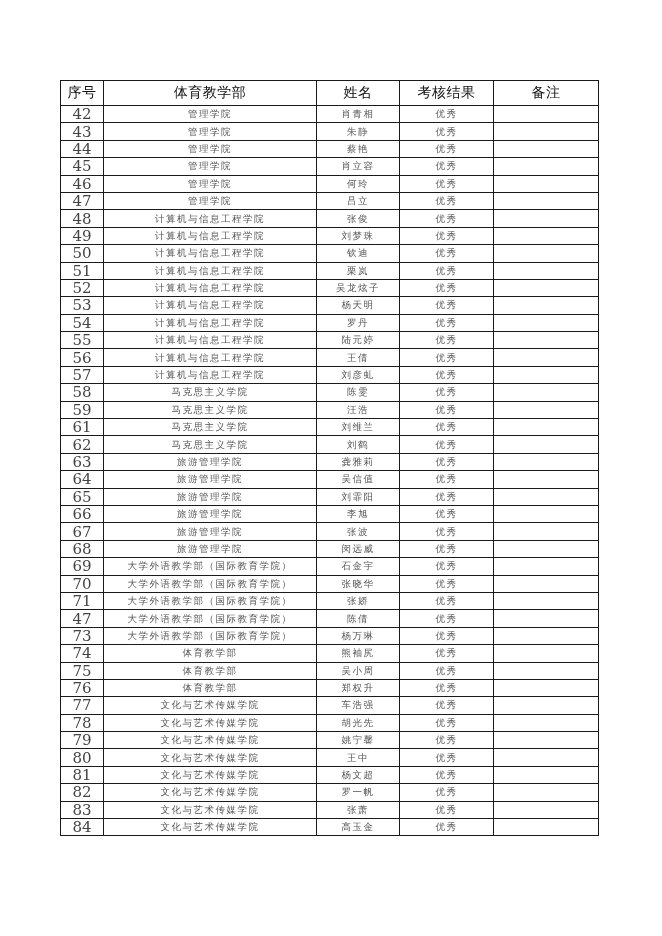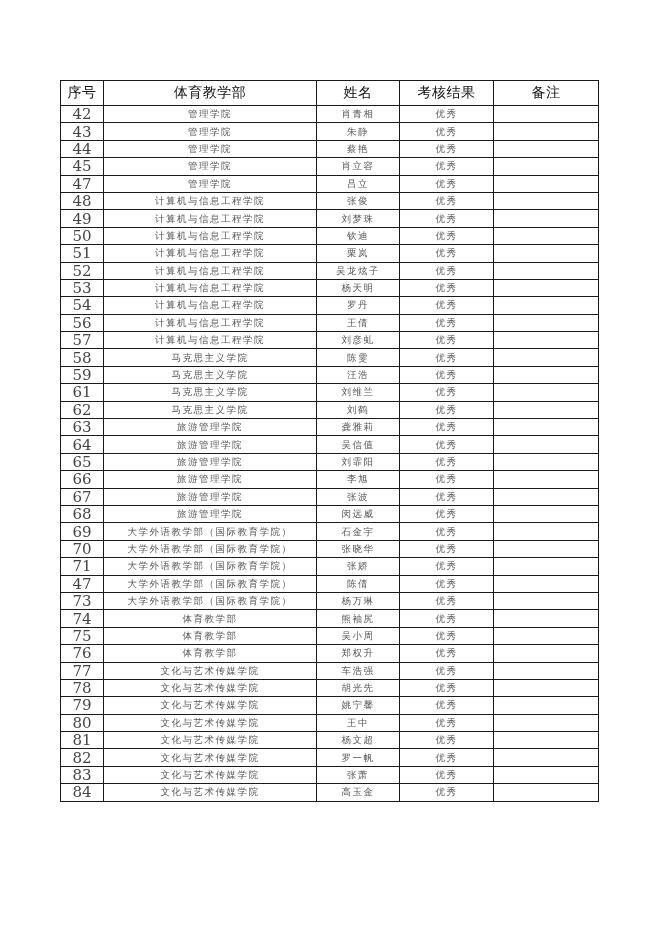--- a/index.html
+++ b/index.html
@@ -63,20 +63,27 @@
         <td></td>
       </tr>
       <tr>
         <td class="num">45</td>
         <td>管理学院</td>
         <td>肖立容</td>
         <td>优秀</td>
         <td></td>
       </tr>
       <tr>
+        <td class="num">46</td>
+        <td>管理学院</td>
+        <td>何玲</td>
+        <td>优秀</td>
+        <td></td>
+      </tr>
+      <tr>
         <td class="num">47</td>
         <td>管理学院</td>
         <td>吕立</td>
         <td>优秀</td>
         <td></td>
       </tr>
       <tr>
         <td class="num">48</td>
         <td>计算机与信息工程学院</td>
         <td>张俊</td>
@@ -115,20 +122,27 @@
         <td class="num">53</td>
         <td>计算机与信息工程学院</td>
         <td>杨天明</td>
         <td>优秀</td>
         <td></td>
       </tr>
       <tr>
         <td class="num">54</td>
         <td>计算机与信息工程学院</td>
         <td>罗丹</td>
+        <td>优秀</td>
+        <td></td>
+      </tr>
+      <tr>
+        <td class="num">55</td>
+        <td>计算机与信息工程学院</td>
+        <td>陆元婷</td>
         <td>优秀</td>
         <td></td>
       </tr>
       <tr>
         <td class="num">56</td>
         <td>计算机与信息工程学院</td>
         <td>王倩</td>
         <td>优秀</td>
         <td></td>
       </tr>

